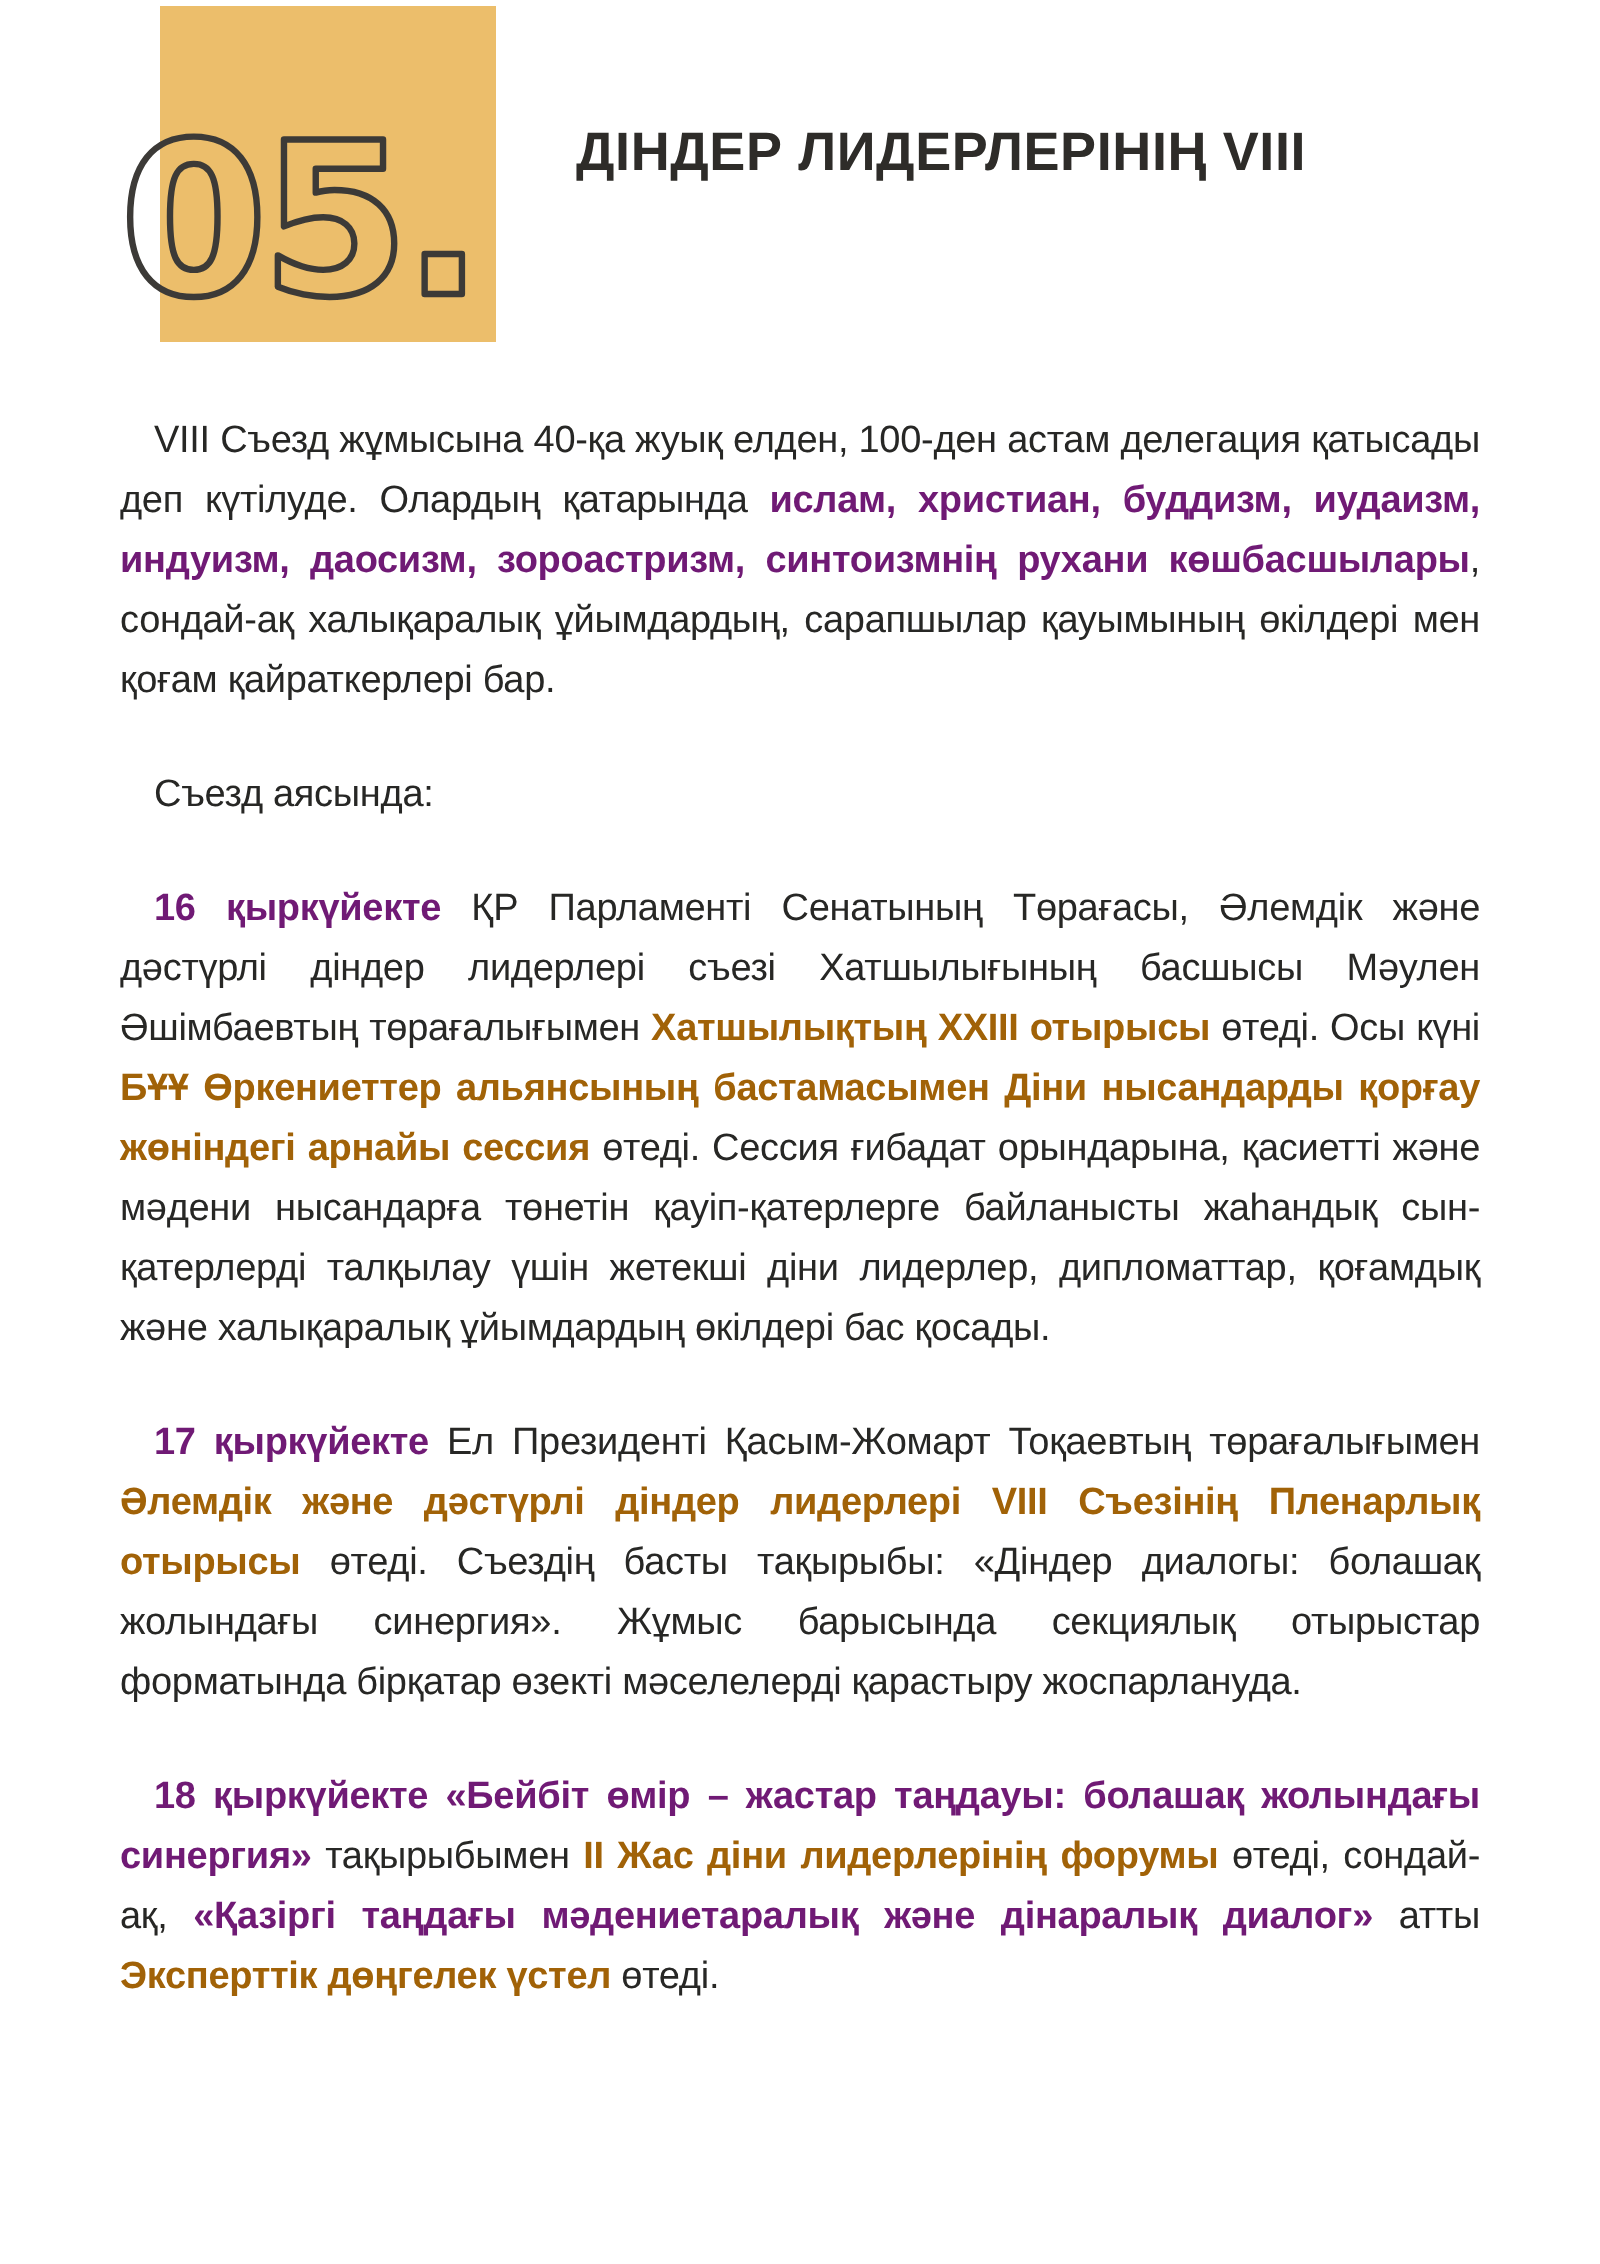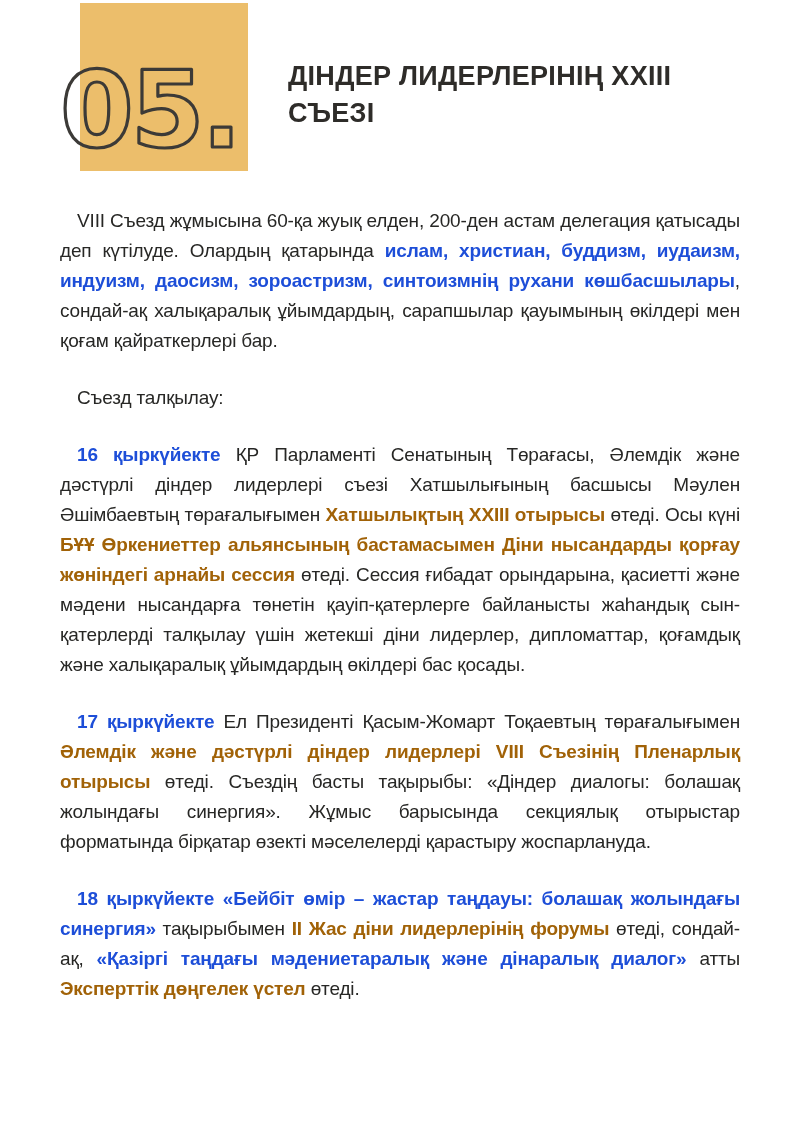--- a/index.html
+++ b/index.html
@@ -51,40 +51,39 @@
     font-size: 19px;
     line-height: 30px;
     letter-spacing: -0.15px;
   }
   .para {
     margin: 0 0 27px 0;
     text-align: justify;
   }
   .para.indent { text-indent: 17px; }
   .para.no-justify { text-align: left; }
-  .para .b  { font-weight: bold; color: #1d4ed8; }
+  .para .b  { font-weight: bold; color: #701a75; }
   .para .bb { font-weight: bold; color: #a16207; }
 </style>
 </head>
 <body>
 
 <div class="page">
 
   <div class="badge-square"></div>
 
   <svg class="number-svg" viewBox="0 0 190 112" xmlns="http://www.w3.org/2000/svg">
     <text x="2" y="97" font-family="DejaVu Sans, Liberation Sans, sans-serif" font-weight="bold" font-size="106" letter-spacing="-3" fill="none" stroke="#3c3a37" stroke-width="3.2" stroke-linejoin="round">05.</text>
   </svg>
 
   <div class="page-title">
-    <div>ДІНДЕР ЛИДЕРЛЕРІНІҢ XXIII</div>
-    <div>СЪЕЗІ</div>
+    <div>ДІНДЕР ЛИДЕРЛЕРІНІҢ VIII</div>
   </div>
 
   <div class="body-text">
-    <p class="para indent"><span>VIII Съезд жұмысына 60-қа жуық елден, 200-ден астам делегация қатысады деп күтілуде. Олардың қатарында </span><span class="b">ислам, христиан, буддизм, иудаизм, индуизм, даосизм, зороастризм, синтоизмнің рухани көшбасшылары</span><span>, сондай-ақ халықаралық ұйымдардың, сарапшылар қауымының өкілдері мен қоғам қайраткерлері бар.</span></p>
-    <p class="para indent no-justify"><span>Съезд талқылау:</span></p>
+    <p class="para indent"><span>VIII Съезд жұмысына 40-қа жуық елден, 100-ден астам делегация қатысады деп күтілуде. Олардың қатарында </span><span class="b">ислам, христиан, буддизм, иудаизм, индуизм, даосизм, зороастризм, синтоизмнің рухани көшбасшылары</span><span>, сондай-ақ халықаралық ұйымдардың, сарапшылар қауымының өкілдері мен қоғам қайраткерлері бар.</span></p>
+    <p class="para indent no-justify"><span>Съезд аясында:</span></p>
     <p class="para indent"><span class="b">16 қыркүйекте</span><span> ҚР Парламенті Сенатының Төрағасы, Әлемдік және дәстүрлі діндер лидерлері съезі Хатшылығының басшысы Мәулен Әшімбаевтың төрағалығымен </span><span class="bb">Хатшылықтың XXIII отырысы</span><span> өтеді. Осы күні </span><span class="bb">БҰҰ Өркениеттер альянсының бастамасымен Діни нысандарды қорғау жөніндегі арнайы сессия</span><span> өтеді. Сессия ғибадат орындарына, қасиетті және мәдени нысандарға төнетін қауіп-қатерлерге байланысты жаһандық сын-қатерлерді талқылау үшін жетекші діни лидерлер, дипломаттар, қоғамдық және халықаралық ұйымдардың өкілдері бас қосады.</span></p>
     <p class="para indent"><span class="b">17 қыркүйекте</span><span> Ел Президенті Қасым-Жомарт Тоқаевтың төрағалығымен </span><span class="bb">Әлемдік және дәстүрлі діндер лидерлері VIII Съезінің Пленарлық отырысы</span><span> өтеді. Съездің басты тақырыбы: «Діндер диалогы: болашақ жолындағы синергия». Жұмыс барысында секциялық отырыстар форматында бірқатар өзекті мәселелерді қарастыру жоспарлануда.</span></p>
     <p class="para indent"><span class="b">18 қыркүйекте «Бейбіт өмір – жастар таңдауы: болашақ жолындағы синергия»</span><span> тақырыбымен </span><span class="bb">II Жас діни лидерлерінің форумы</span><span> өтеді,  сондай-ақ, </span><span class="b">«Қазіргі таңдағы мәдениетаралық және дінаралық диалог»</span><span> атты </span><span class="bb">Эксперттік дөңгелек үстел</span><span> өтеді.</span></p>
   </div>
 
 </div>
 
 </body></html>

